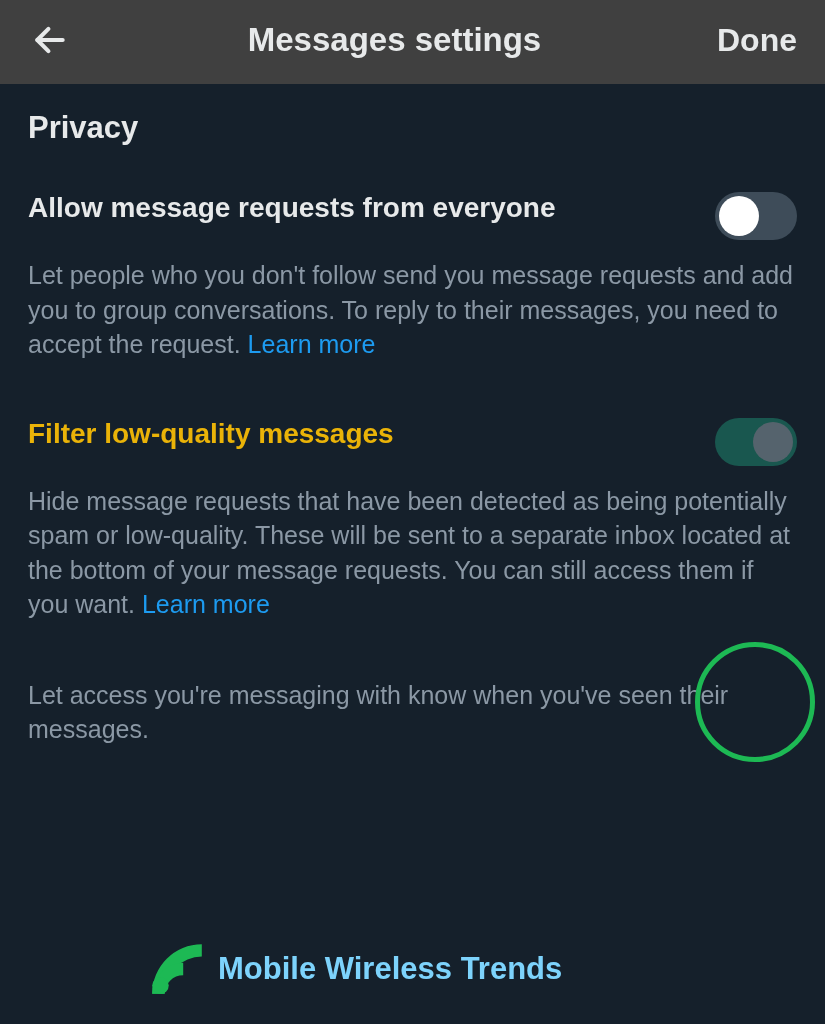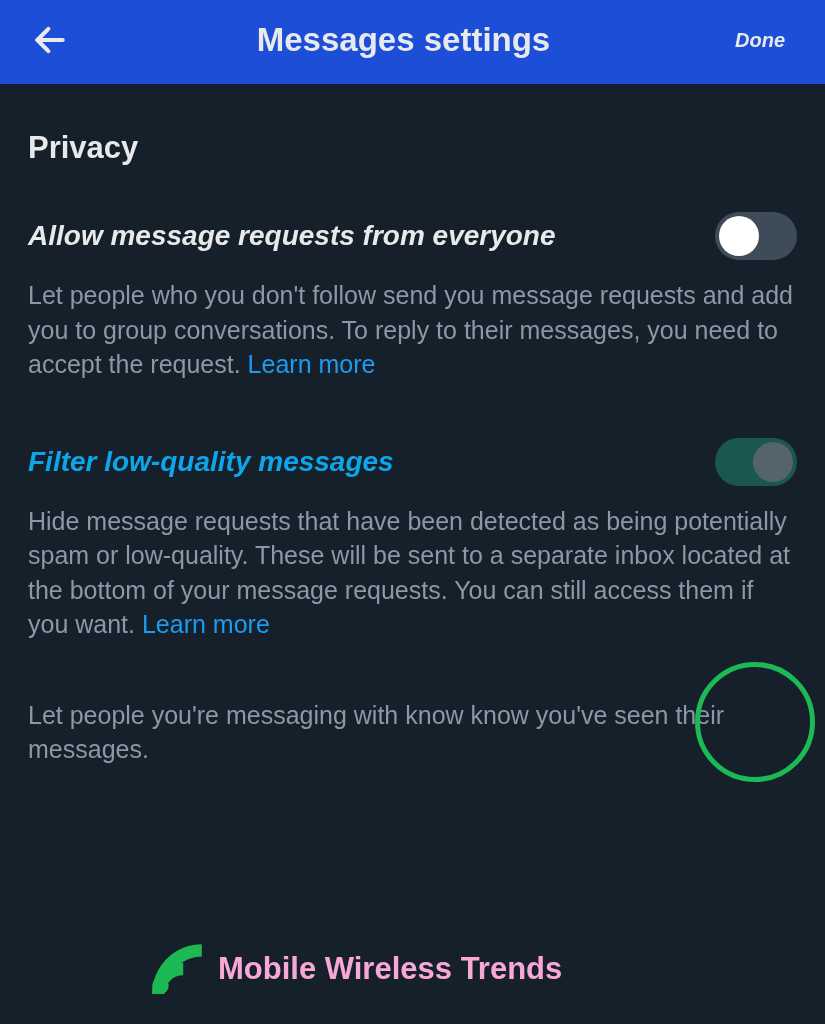--- a/index.html
+++ b/index.html
@@ -9,70 +9,66 @@
     background: #15202b;
     font-family: -apple-system, BlinkMacSystemFont, "Segoe UI", Helvetica, Arial, sans-serif;
     color: #e7e9ea;
     overflow: hidden;
     position: relative;
   }
   .header {
     display: flex;
     align-items: center;
     justify-content: space-between;
-    padding: 18px 40px 22px 28px;
-    background: #1d4ed8;
+    padding: 18px 28px 22px 28px;
+    background: #404040;
   }
   .back-btn {
     width: 44px;
     height: 44px;
     display: flex;
     align-items: center;
     justify-content: center;
     cursor: pointer;
   }
   .header-title {
     font-size: 33px;
     font-weight: 800;
     color: #e7e9ea;
   }
   .done-btn {
-    font-size: 20px;
+    font-size: 32px;
     font-weight: 700;
     color: #e7e9ea;
     cursor: pointer;
-    font-style: italic;
   }
   .content {
     padding: 26px 28px 0 28px;
   }
   .section-title {
     font-size: 31px;
     font-weight: 800;
     color: #e7e9ea;
     margin-bottom: 46px;
-    margin-top: 20px;
   }
   .setting-row {
     margin-bottom: 56px;
     position: relative;
   }
   .setting-header {
     display: flex;
-    align-items: center;
     justify-content: space-between;
     margin-bottom: 18px;
-    font-style: italic;
   }
   .setting-title {
     font-size: 28px;
     font-weight: 800;
     color: #e7e9ea;
   }
-  .setting-title.dimmed { color: #0ea5e9; }
+  .setting-title.dimmed { color: #eab308; }
   .setting-desc {
     font-size: 25px;
     line-height: 1.38;
     color: #8b98a5;
     font-weight: 400;
   }
   .setting-note {
     font-size: 25px;
     line-height: 1.38;
     color: #8b98a5;
@@ -115,21 +111,21 @@
     position: absolute;
     bottom: 24px;
     left: 146px;
     display: flex;
     align-items: center;
     gap: 10px;
   }
   .watermark-text {
     font-size: 31px;
     font-weight: 700;
-    color: #f9a8d4;
+    color: #7dd3fc;
   }
   .wifi-icon svg { display:block; }
 </style>
 </head>
 <body>
 
 <div class="header">
   <div class="back-btn">
     <svg width="38" height="38" viewBox="0 0 24 24" fill="none" stroke="#e7e9ea" stroke-width="2.6" stroke-linecap="round" stroke-linejoin="round">
       <line x1="20" y1="12" x2="4" y2="12"></line>
@@ -162,21 +158,21 @@
         <div class="toggle-knob"></div>
       </div>
     </div>
     <div class="setting-desc">
       <span>Hide message requests that have been detected as being potentially spam or low-quality. These will be sent to a separate inbox located at the bottom of your message requests. You can still access them if you want. </span><span class="learn-link">Learn more</span>
     </div>
   </div>
 
   <div class="setting-row" style="margin-bottom:0;">
     <div class="highlight-circle" style="top:-36px; right:-18px;"></div>
-    <div class="setting-desc">Let people you're messaging with know know you've seen their messages.</div>
+    <div class="setting-desc">Let access you're messaging with know when you've seen their messages.</div>
   </div>
 </div>
 
 <div class="watermark">
   <span class="wifi-icon">
     <svg width="62" height="62" viewBox="0 0 60 60">
       <path d="M6 54 A48 48 0 0 1 54 6 L54 18 A36 36 0 0 0 18 54 Z" fill="#1db954"></path>
       <path d="M6 54 A30 30 0 0 1 36 24 L36 36 A18 18 0 0 0 18 54 Z" fill="#1db954"></path>
       <circle cx="14" cy="46" r="8" fill="#1db954"></circle>
     </svg>

